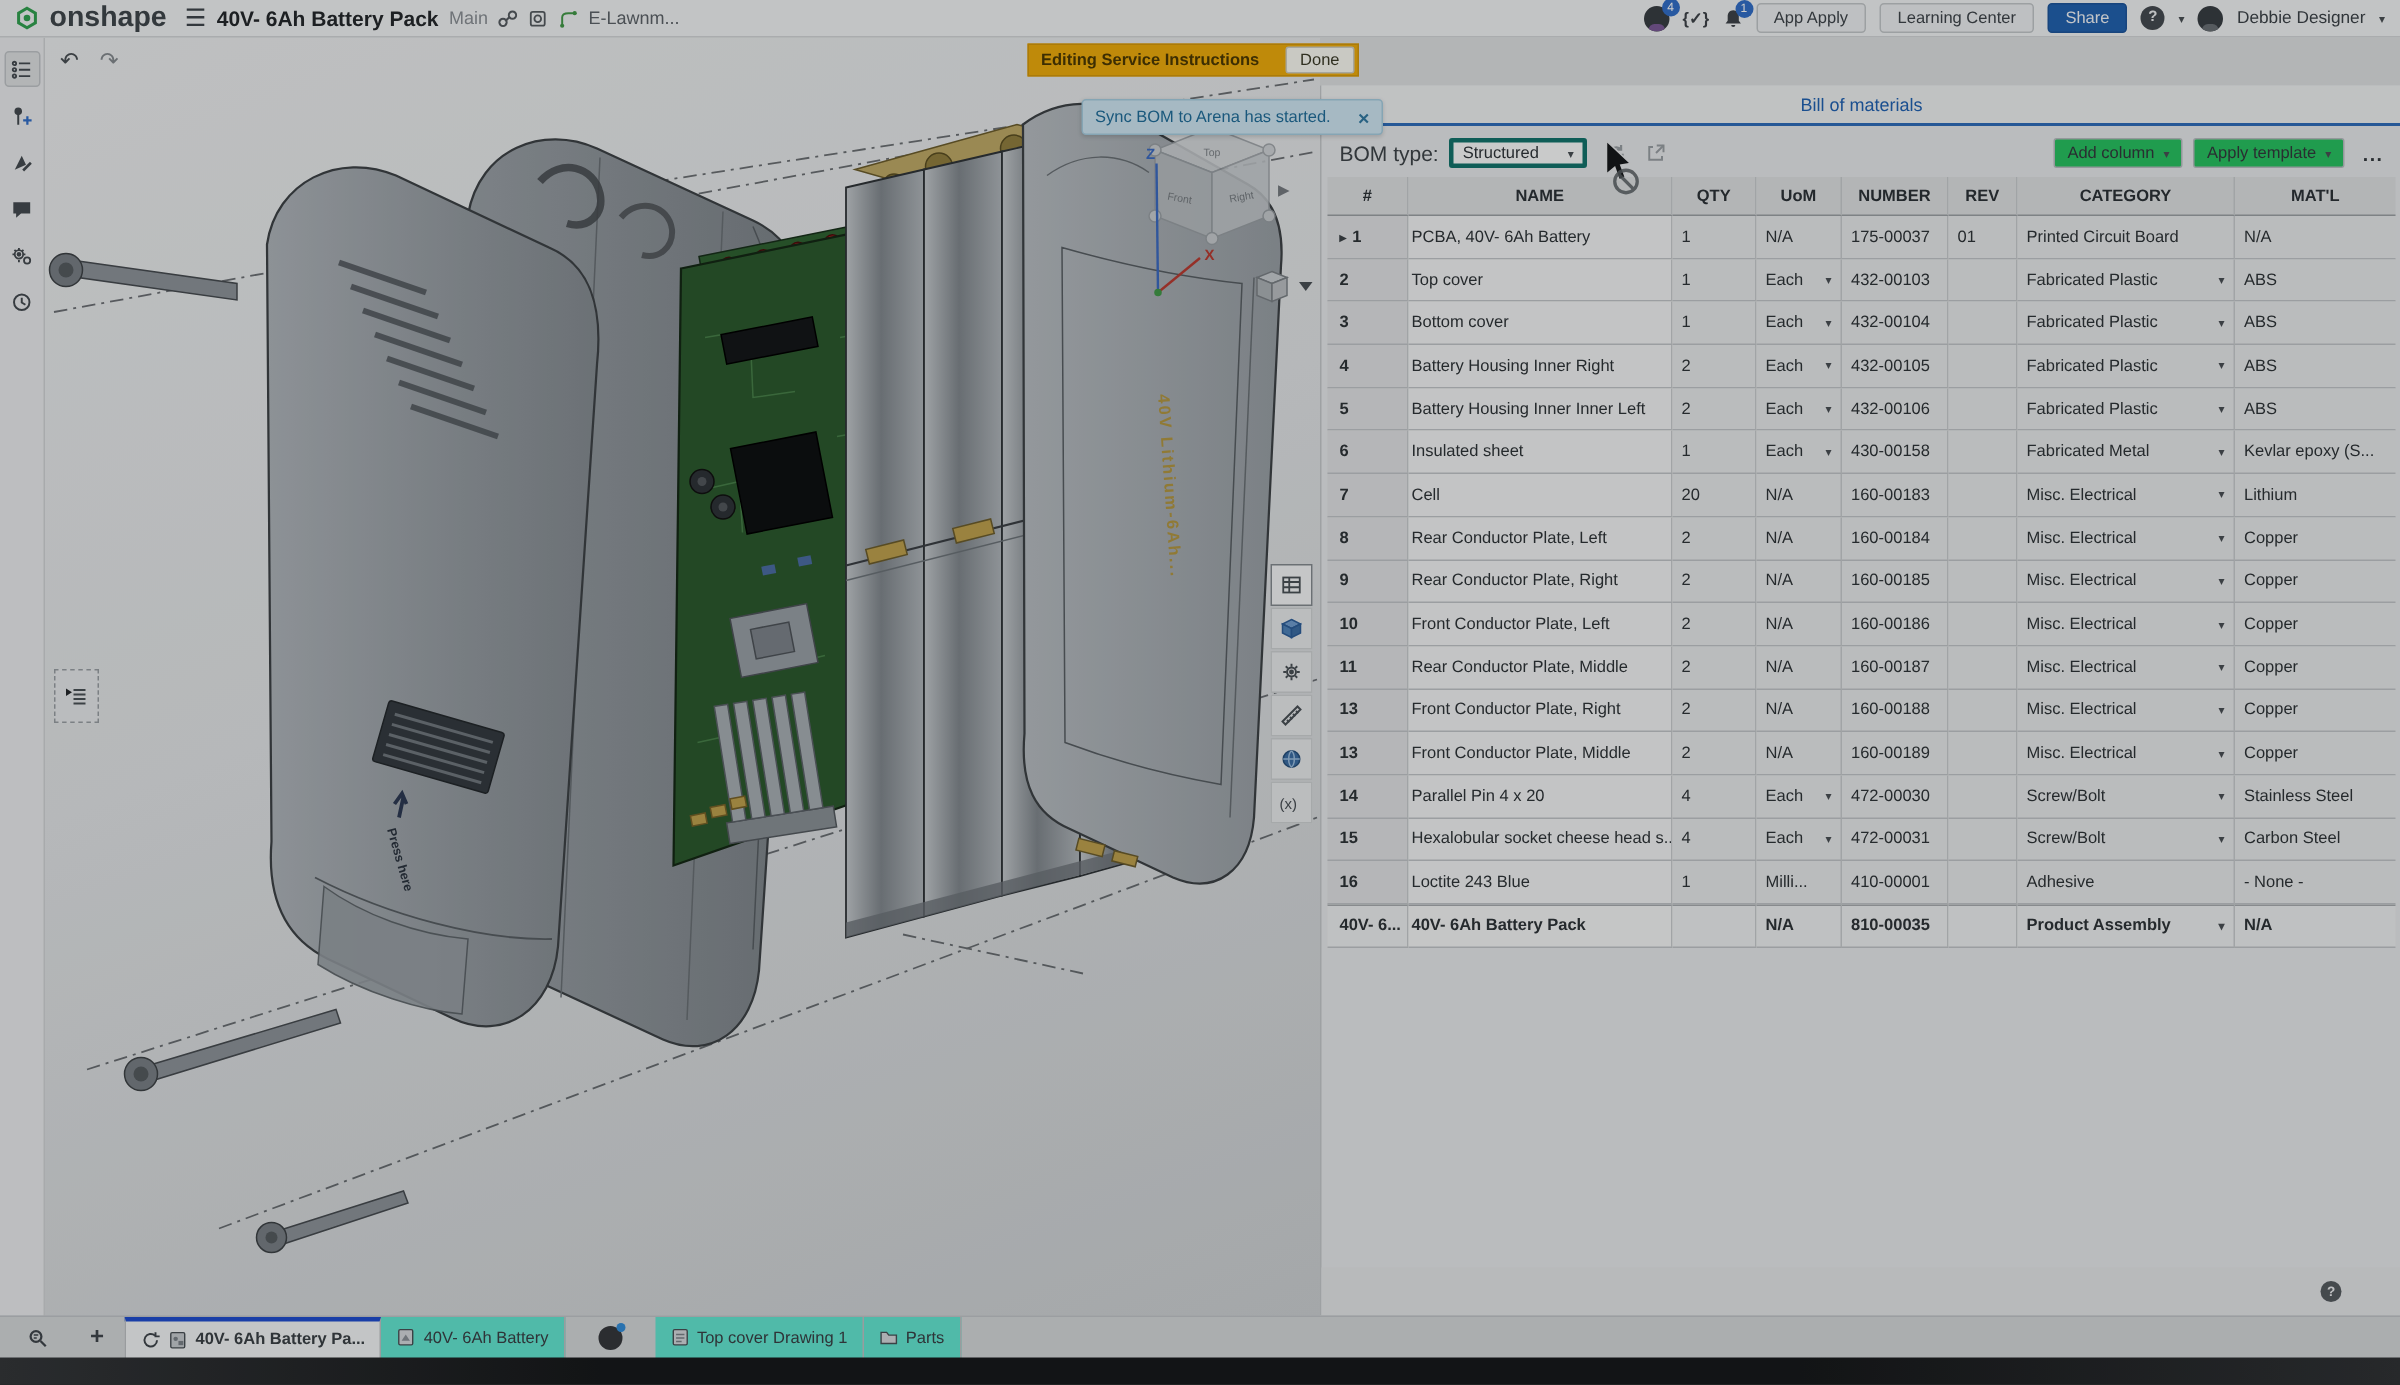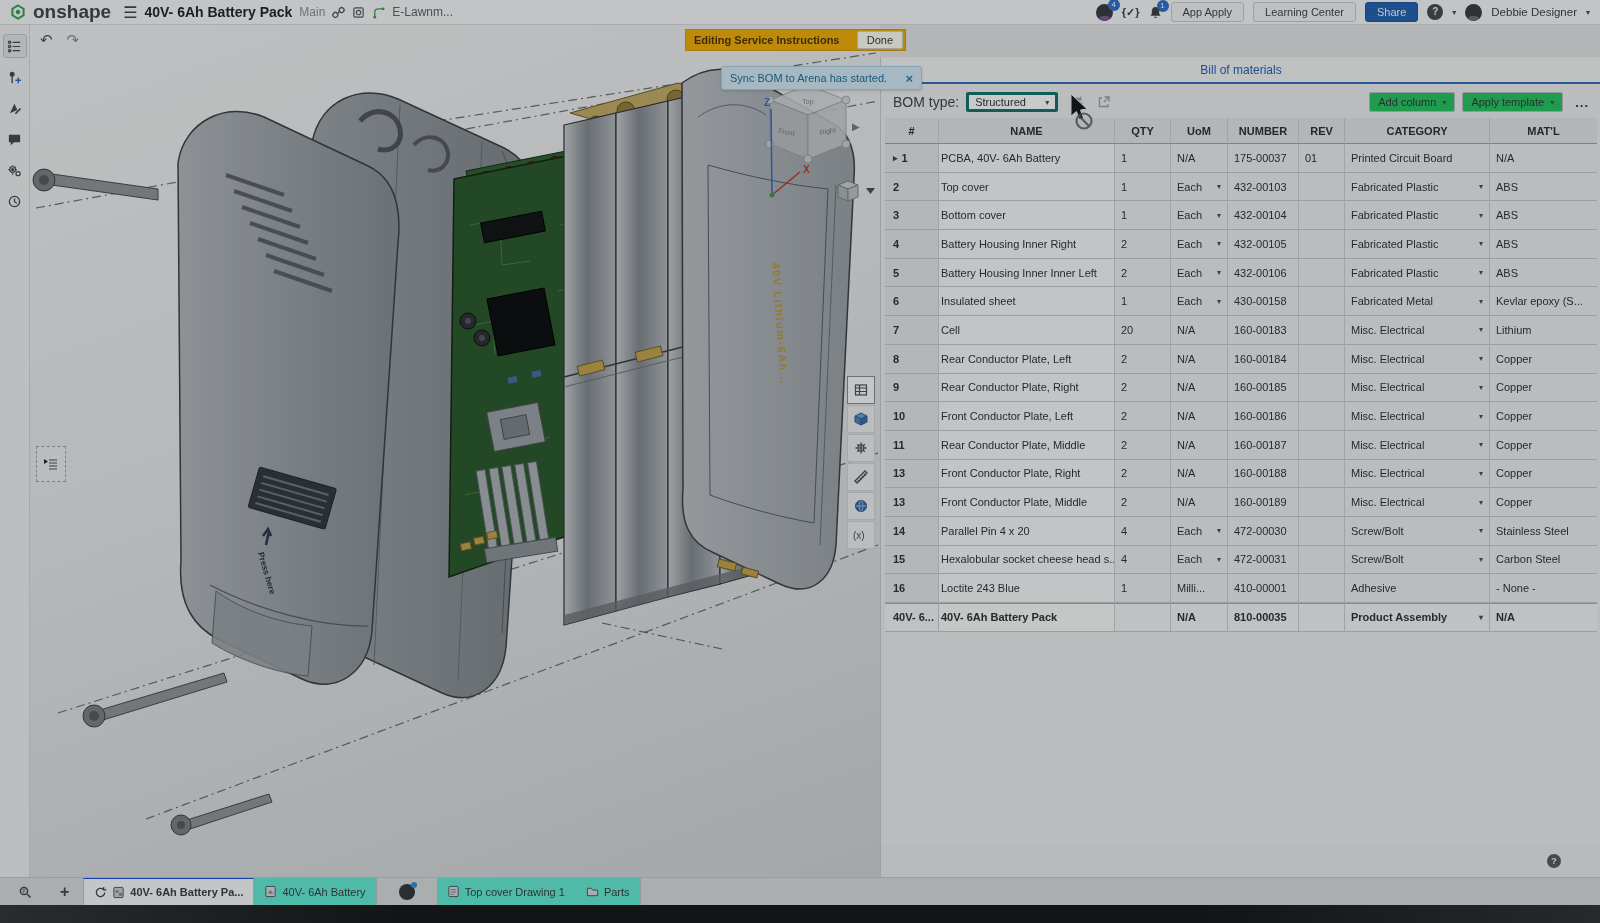--- a/index.html
+++ b/index.html
@@ -83,21 +83,21 @@
 .bom-row.foot .bc.namec{background:#f6f7f8}
 .bp-footer{position:absolute;left:0;top:788px;width:720px;height:32px;background:#e6e8ea;display:flex;align-items:center;justify-content:flex-end;padding-right:40px}
 .q-circle{width:14px;height:14px;border-radius:50%;background:#565c61;color:#eef0f2;font-size:9px;font-weight:bold;text-align:center;line-height:14px;cursor:pointer}
 
 
 .doc-bar{position:absolute;left:0;top:877px;width:1600px;height:28px;background:#d6d9db;border-top:1px solid #c2c6c9;z-index:6;display:flex;align-items:center}
 .db-search{margin-left:18px;color:#3f464c;display:flex;cursor:pointer}
 .db-plus{margin-left:28px;font-size:16px;font-weight:bold;color:#3f464c;cursor:pointer}
 .doc-tabs{display:flex;align-items:center;height:28px;margin-left:14px}
 .doc-tab{height:28px;display:flex;align-items:center;padding:0 10px;background:#5eead4;border-right:1px solid #bfc3c6;font-size:11px;color:#3a4146;white-space:nowrap;cursor:pointer}
-.doc-tab.active{background:#f4f6f7;border-top:1px solid #1d4ed8;font-weight:bold;border-left:1px solid #bfc3c6}
+.doc-tab.active{background:#f4f6f7;border-top:3px solid #1d4ed8;font-weight:bold;border-left:1px solid #bfc3c6}
 .doc-tab .ticon{margin-right:5px;display:flex}
 .presence{width:16px;height:16px;border-radius:50%;background:#35383c;margin:0 10px 0 22px;position:relative;flex:none}
 .presence .dot{position:absolute;right:-2px;top:-2px;width:6px;height:6px;border-radius:50%;background:#2f8fe0}
 .tab-gap{width:12px}
 .bottom-dark{position:absolute;left:0;top:905px;width:1600px;height:18px;background:linear-gradient(90deg,#34373a,#17191b 25%,#17191b 75%,#303336);z-index:6}
 
 
 .cursor{position:absolute;left:1066px;top:92px;z-index:10;pointer-events:none}
 svg text{font-family:"Liberation Sans",sans-serif}
 </style>

